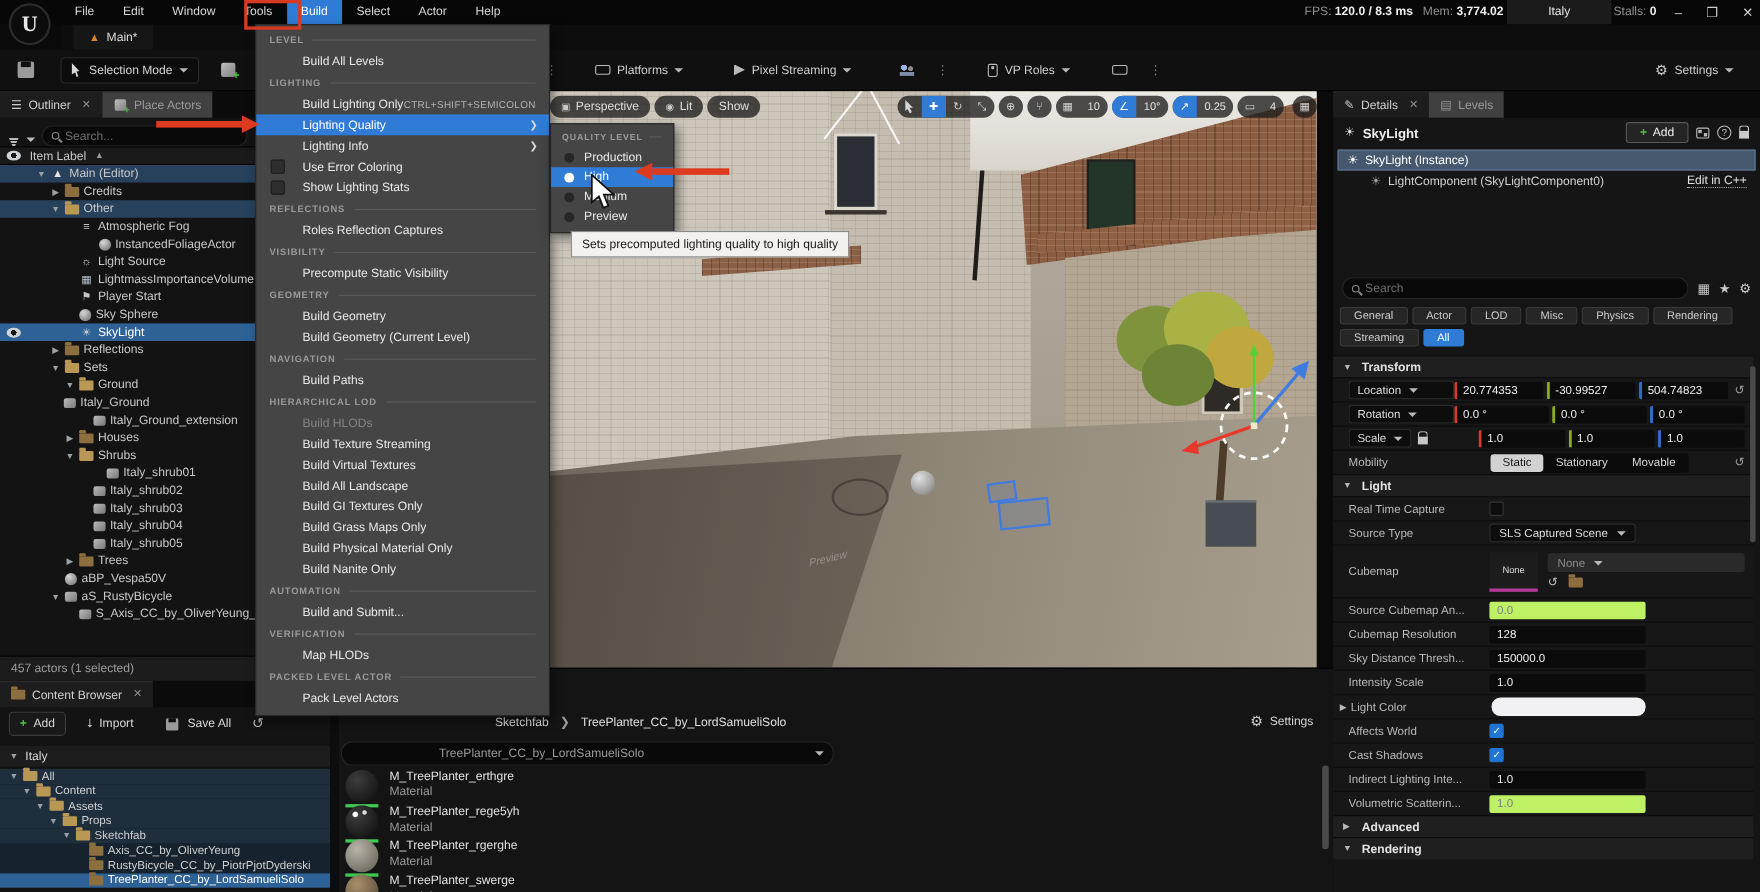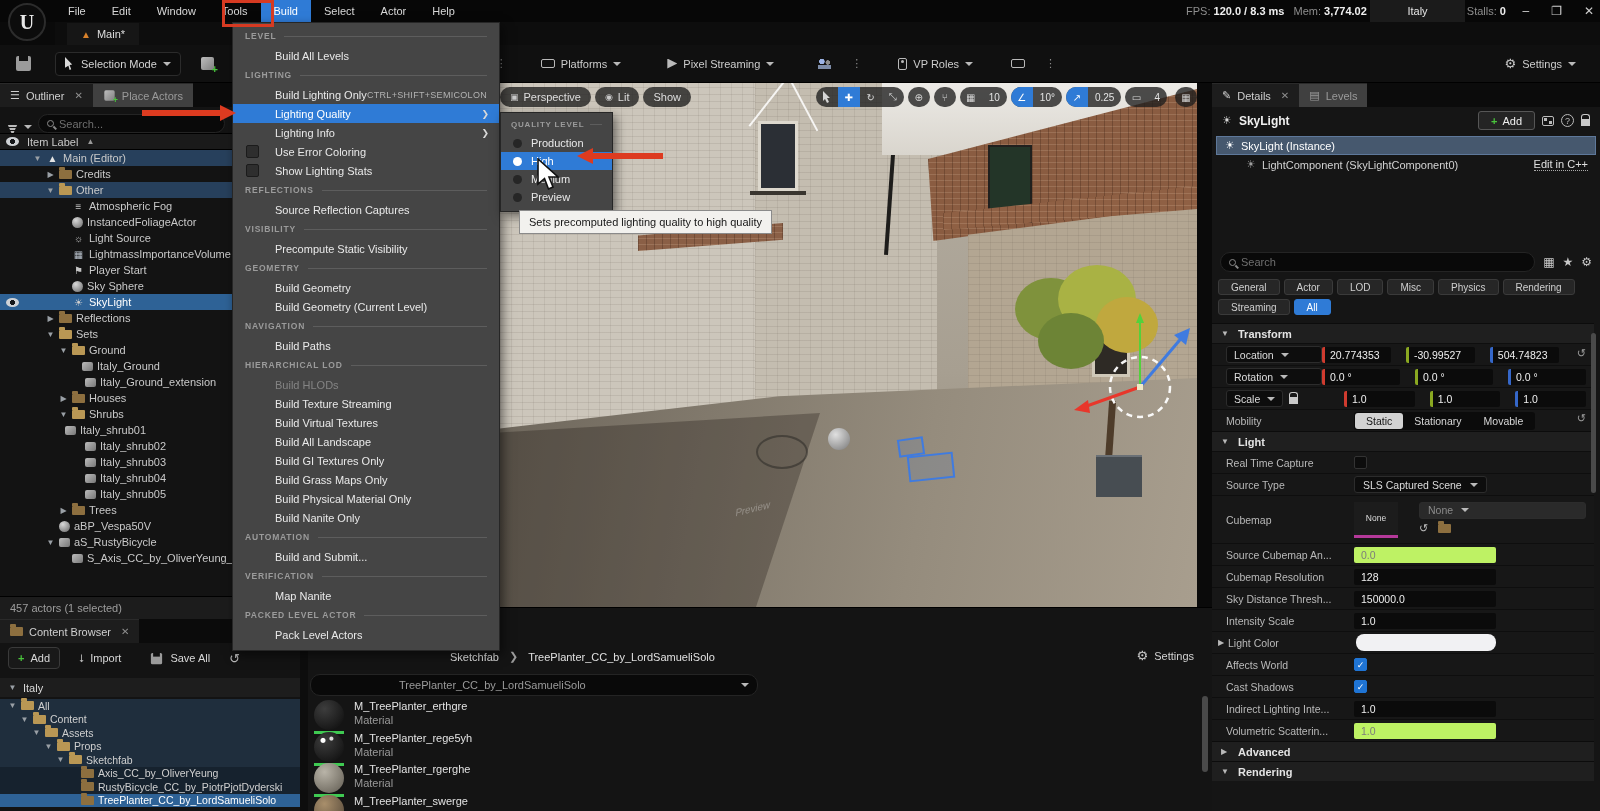--- a/index.html
+++ b/index.html
@@ -138,21 +138,21 @@
   #edit-cpp{margin-left:auto;border-bottom:1px dotted #aaa;color:#e0e0e0}
   #dt-search-row{position:absolute;left:0;top:169px;width:100%;display:flex;align-items:center;gap:8px;padding:0 8px}
   .dt-icons{color:#c9c9c9;font-size:12px}
   #chips{position:absolute;left:6px;top:196px;width:370px;display:flex;flex-wrap:wrap;gap:4px}
   .chip{height:16px;background:#262626;border:1px solid #3a3a3a;border-radius:3px;color:#cfcfcf;display:flex;align-items:center;padding:0 12px;font-size:10px}
   .chip.on{background:#2f7bd6;border-color:#2f7bd6;color:#fff}
   #props{position:absolute;left:0;top:240px;width:382px}
   .dt-sec{height:20px;background:#1f1f1f;display:flex;align-items:center;gap:7px;padding:0 9px;color:#e3e3e3;font-weight:bold;border-top:1px solid #0c0c0c}
   .dt-row{min-height:22px;display:flex;align-items:center;border-top:1px solid #0e0e0e;background:#171717;padding:0 8px 0 14px}
   .dt-label{width:128px;color:#b9b9b9;font-size:10.5px;flex:none;white-space:nowrap;overflow:hidden}
-  .dt-val{flex:1;display:flex;gap:15px}
+  .dt-val{flex:1;display:flex;align-items:center;gap:3px}
   .lab-pill{height:17px;background:#0d0d0d;border:1px solid #2c2c2c;border-radius:3px;display:flex;align-items:center;gap:7px;padding:0 7px;color:#ddd}
   .axis{height:16px;background:#0b0b0b;border-radius:2px;flex:1;display:flex;align-items:center;padding:0 5px;color:#efefef;font-size:10.5px}
   .ax-x{border-left:3px solid #cf3b2f}.ax-y{border-left:3px solid #8aa821}.ax-z{border-left:3px solid #3567c9}
   .reset{color:#9a9a9a;margin-left:3px;font-size:11px}
   .seg-strip{background:#0b0b0b;border-radius:3px;display:flex;padding:1px;color:#d6d6d6}
   .seg{padding:2px 11px;border-radius:3px;font-size:10.5px}
   .seg.sel{background:#d2d2d2;color:#141414}
   .chk{width:13px;height:13px;background:#0d0d0d;border:1px solid #333;border-radius:2px;display:flex;align-items:center;justify-content:center;font-size:9px;color:#fff}
   .chk.on{background:#1f74d4;border-color:#1f74d4}
   .dd{height:17px;background:#0d0d0d;border:1px solid #2c2c2c;border-radius:3px;display:flex;align-items:center;gap:8px;padding:0 8px;color:#ddd;font-size:10.5px}
@@ -373,21 +373,21 @@
       <div class="otr hl" style="padding-left: 46px; position: relative;">
         <span class="exp">▼</span>
         <span class="ic-folder open"></span>
         <span>Other</span>
       </div>
       <div class="otr" style="padding-left: 59px; position: relative;">
         <span class="exp"></span>
         <span class="gly" style="color: rgb(197, 197, 197);">≡</span>
         <span>Atmospheric Fog</span>
       </div>
-      <div class="otr" style="padding-left: 59px; position: relative;">
+      <div class="otr" style="padding-left: 59px; position: relative; justify-content: center;">
         <span class="exp"></span>
         <span class="ic-sph"></span>
         <span>InstancedFoliageActor</span>
       </div>
       <div class="otr" style="padding-left: 59px; position: relative;">
         <span class="exp"></span>
         <span class="gly" style="color: rgb(207, 207, 207);">☼</span>
         <span>Light Source</span>
       </div>
       <div class="otr" style="padding-left: 59px; position: relative;">
@@ -419,41 +419,41 @@
       <div class="otr" style="padding-left: 46px; position: relative;">
         <span class="exp">▼</span>
         <span class="ic-folder open"></span>
         <span>Sets</span>
       </div>
       <div class="otr" style="padding-left: 59px; position: relative;">
         <span class="exp">▼</span>
         <span class="ic-folder open"></span>
         <span>Ground</span>
       </div>
-      <div class="otr" style="padding-left: 69px; position: relative;">
+      <div class="otr" style="padding-left: 45px; position: relative;">
         <span class="exp"></span>
         <span class="ic-mesh"></span>
         <span>Italy_Ground</span>
       </div>
       <div class="otr" style="padding-left: 72px; position: relative;">
         <span class="exp"></span>
         <span class="ic-mesh"></span>
         <span>Italy_Ground_extension</span>
       </div>
       <div class="otr" style="padding-left: 59px; position: relative;">
         <span class="exp">▶</span>
         <span class="ic-folder"></span>
         <span>Houses</span>
       </div>
       <div class="otr" style="padding-left: 59px; position: relative;">
         <span class="exp">▼</span>
         <span class="ic-folder open"></span>
         <span>Shrubs</span>
       </div>
-      <div class="otr" style="padding-left: 52px; position: relative;">
+      <div class="otr" style="padding-left: 84px; position: relative;">
         <span class="exp"></span>
         <span class="ic-mesh"></span>
         <span>Italy_shrub01</span>
       </div>
       <div class="otr" style="padding-left: 72px; position: relative;">
         <span class="exp"></span>
         <span class="ic-mesh"></span>
         <span>Italy_shrub02</span>
       </div>
       <div class="otr" style="padding-left: 72px; position: relative;">
@@ -866,21 +866,21 @@
     </div>
     <div class="bm-item">
       <span class="bm-chk"></span>
       <span>Show Lighting Stats</span>
     </div>
     <div class="bm-head">
       <span>REFLECTIONS</span>
       <span class="hline"></span>
     </div>
     <div class="bm-item">
-      <span>Source Reflection Captures</span>
+      <span>Roles Reflection Captures</span>
     </div>
     <div class="bm-head">
       <span>VISIBILITY</span>
       <span class="hline"></span>
     </div>
     <div class="bm-item">
       <span>Precompute Static Visibility</span>
     </div>
     <div class="bm-head">
       <span>GEOMETRY</span>
@@ -932,21 +932,21 @@
       <span class="hline"></span>
     </div>
     <div class="bm-item">
       <span>Build and Submit...</span>
     </div>
     <div class="bm-head">
       <span>VERIFICATION</span>
       <span class="hline"></span>
     </div>
     <div class="bm-item">
-      <span>Map Nanite</span>
+      <span>Map HLODs</span>
     </div>
     <div class="bm-head">
       <span>PACKED LEVEL ACTOR</span>
       <span class="hline"></span>
     </div>
     <div class="bm-item">
       <span>Pack Level Actors</span>
     </div>
   </div>
 

